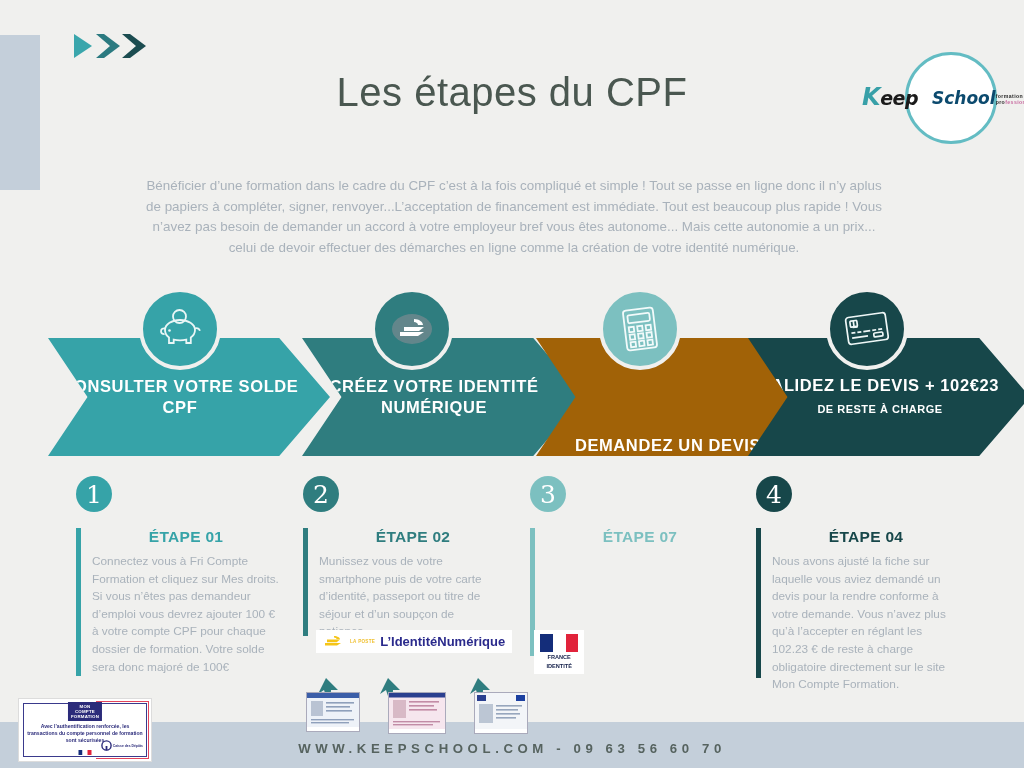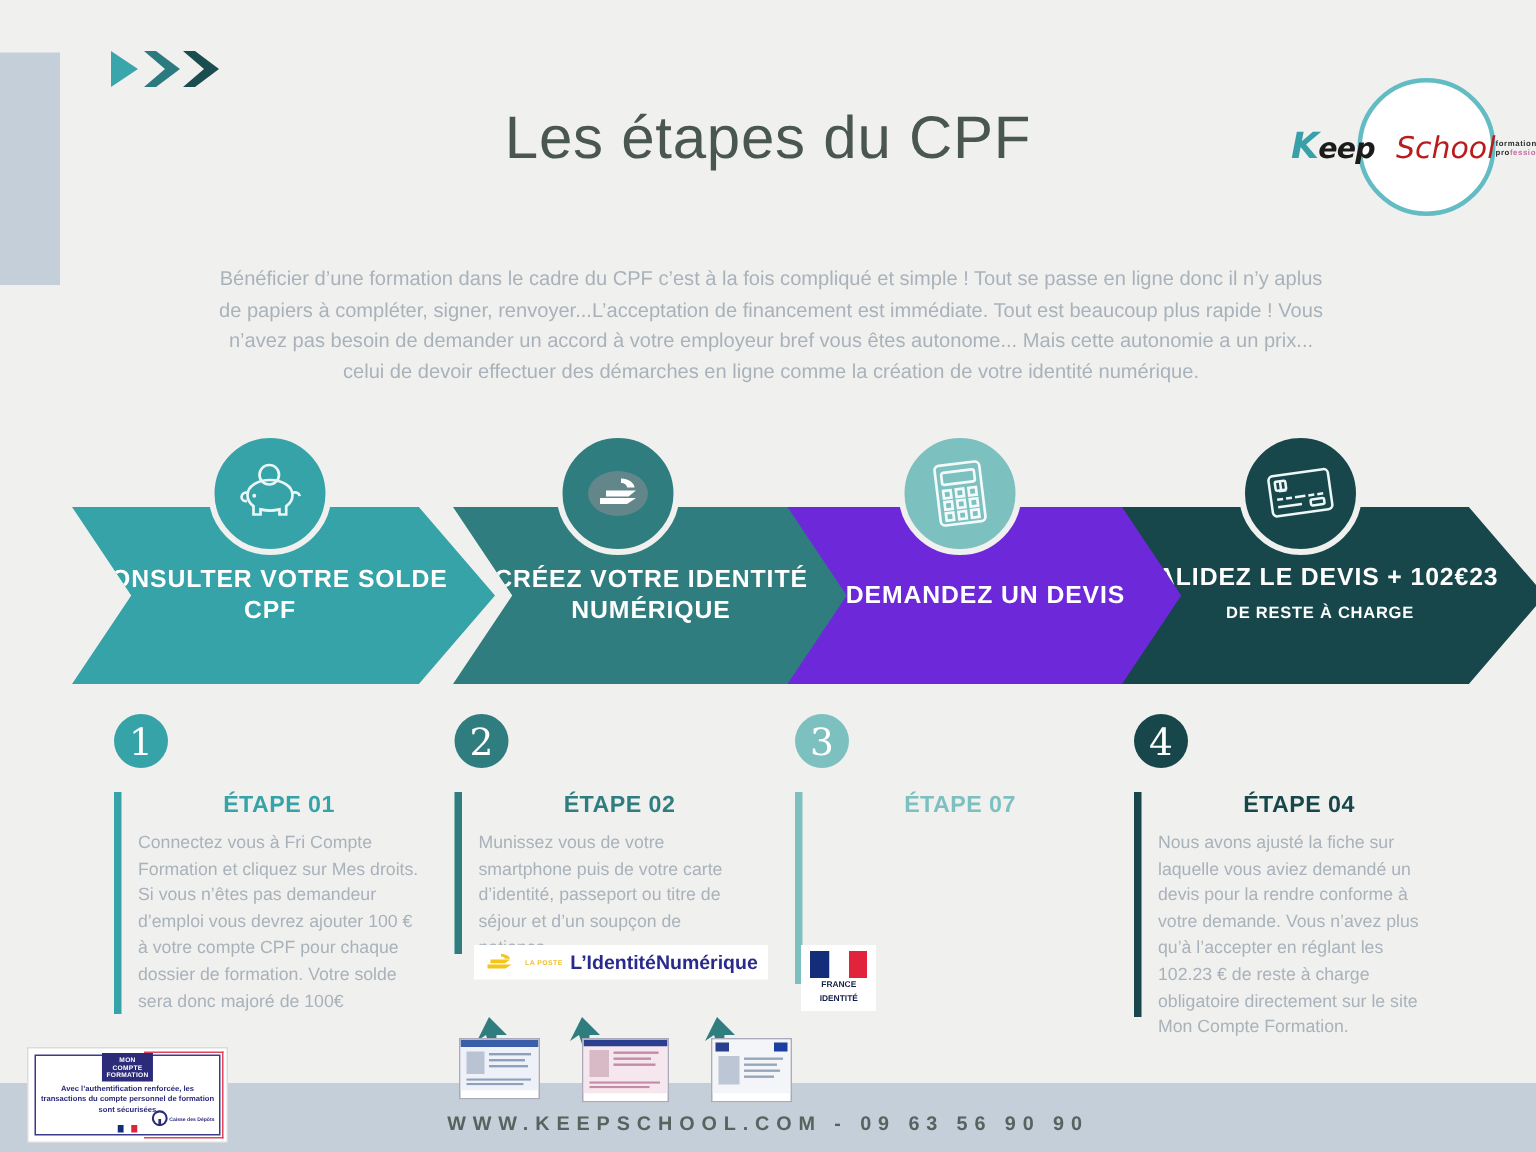--- a/index.html
+++ b/index.html
@@ -28,22 +28,22 @@
     position:absolute;left:905px;top:52px;width:86px;height:86px;border-radius:50%;
     background:#ffffff;border:3px solid #63bcc3;
     display:flex;align-items:center;justify-content:center;
   }
   .logo-k{
     font-family:"DejaVu Sans",sans-serif;font-weight:bold;font-style:italic;
     color:#1b1b1b;font-size:19px;line-height:17px;letter-spacing:-.5px;
   }
   .logo-k .kk{color:#38a0a8;font-size:24px;}
   .logo-s{
-    font-family:"DejaVu Sans",sans-serif;font-weight:normal;font-style:italic;
-    color:#b91c1c;font-size:20px;line-height:17px;margin-left:14px;
+    font-family:"DejaVu Sans",sans-serif;font-weight:bold;font-style:italic;
+    color:#0c4a6e;font-size:17px;line-height:17px;margin-left:14px;
   }
   .logo-sub{
     font-size:5.2px;font-weight:bold;color:#2a2a2a;letter-spacing:.4px;margin-top:2px;
   }
   .logo-sub .accent{color:#c86ba0;}
 
   
   .title{
     position:absolute;top:70px;left:0;width:1024px;text-align:center;
     font-size:40px;color:#4a5750;font-weight:normal;letter-spacing:.5px;
@@ -66,22 +66,22 @@
     font-size:16.5px;font-weight:bold;letter-spacing:.6px;line-height:21px;
     text-transform:uppercase;padding-right:18px;
   }
   .arrow .sub{
     display:block;font-size:11px;letter-spacing:.5px;margin-top:3px;
   }
   .a1{left:48px;width:282px;background:#36a3a8;
       clip-path:polygon(0 0,82% 0,100% 50%,82% 100%,0 100%,14% 50%);}
   .a2{left:302px;width:282px;background:#2f7d7f;
       clip-path:polygon(0 0,82% 0,100% 50%,82% 100%,0 100%,14% 50%);}
-  .a3{left:525px;width:282px;background:#6d28d9;
-      clip-path:polygon(0 0,82% 0,100% 50%,82% 100%,0 100%,14% 50%);}
+  .a3{left:536px;width:282px;background:#a16207;
+      clip-path:polygon(0 0,82% 0,100% 50%,82% 100%,0 100%,14% 50%);align-items:flex-end;}
   .a4{left:748px;width:282px;background:#17474a;
       clip-path:polygon(0 0,82% 0,100% 50%,82% 100%,0 100%,14% 50%);}
 
   
   .icirc{
     position:absolute;width:74px;height:74px;border-radius:50%;
     border:4px solid #f0f0ee;
     display:flex;align-items:center;justify-content:center;
   }
   .ic1{left:139px;top:288px;background:#36a3a8;}
@@ -393,15 +393,15 @@
     </div>
     <div class="mcf-seal">
       <svg width="11" height="11" viewBox="0 0 11 11">
         <circle cx="5.5" cy="5.5" r="4.6" fill="none" stroke="#2b2b7a" stroke-width="1.4"></circle>
         <rect x="4.6" y="6" width="1.8" height="4.4" fill="#2b2b7a"></rect>
       </svg>
       <span style="font-size:3.4px;color:#2b2b7a;font-weight:bold;line-height:4px;">Caisse des Dépôts</span>
     </div>
   </div>
 
-  <div class="footer-txt">WWW.KEEPSCHOOL.COM - 09 63 56 90 90</div>
+  <div class="footer-txt">WWW.KEEPSCHOOL.COM - 09 63 56 60 70</div>
 
 </div>
 
 </body></html>

